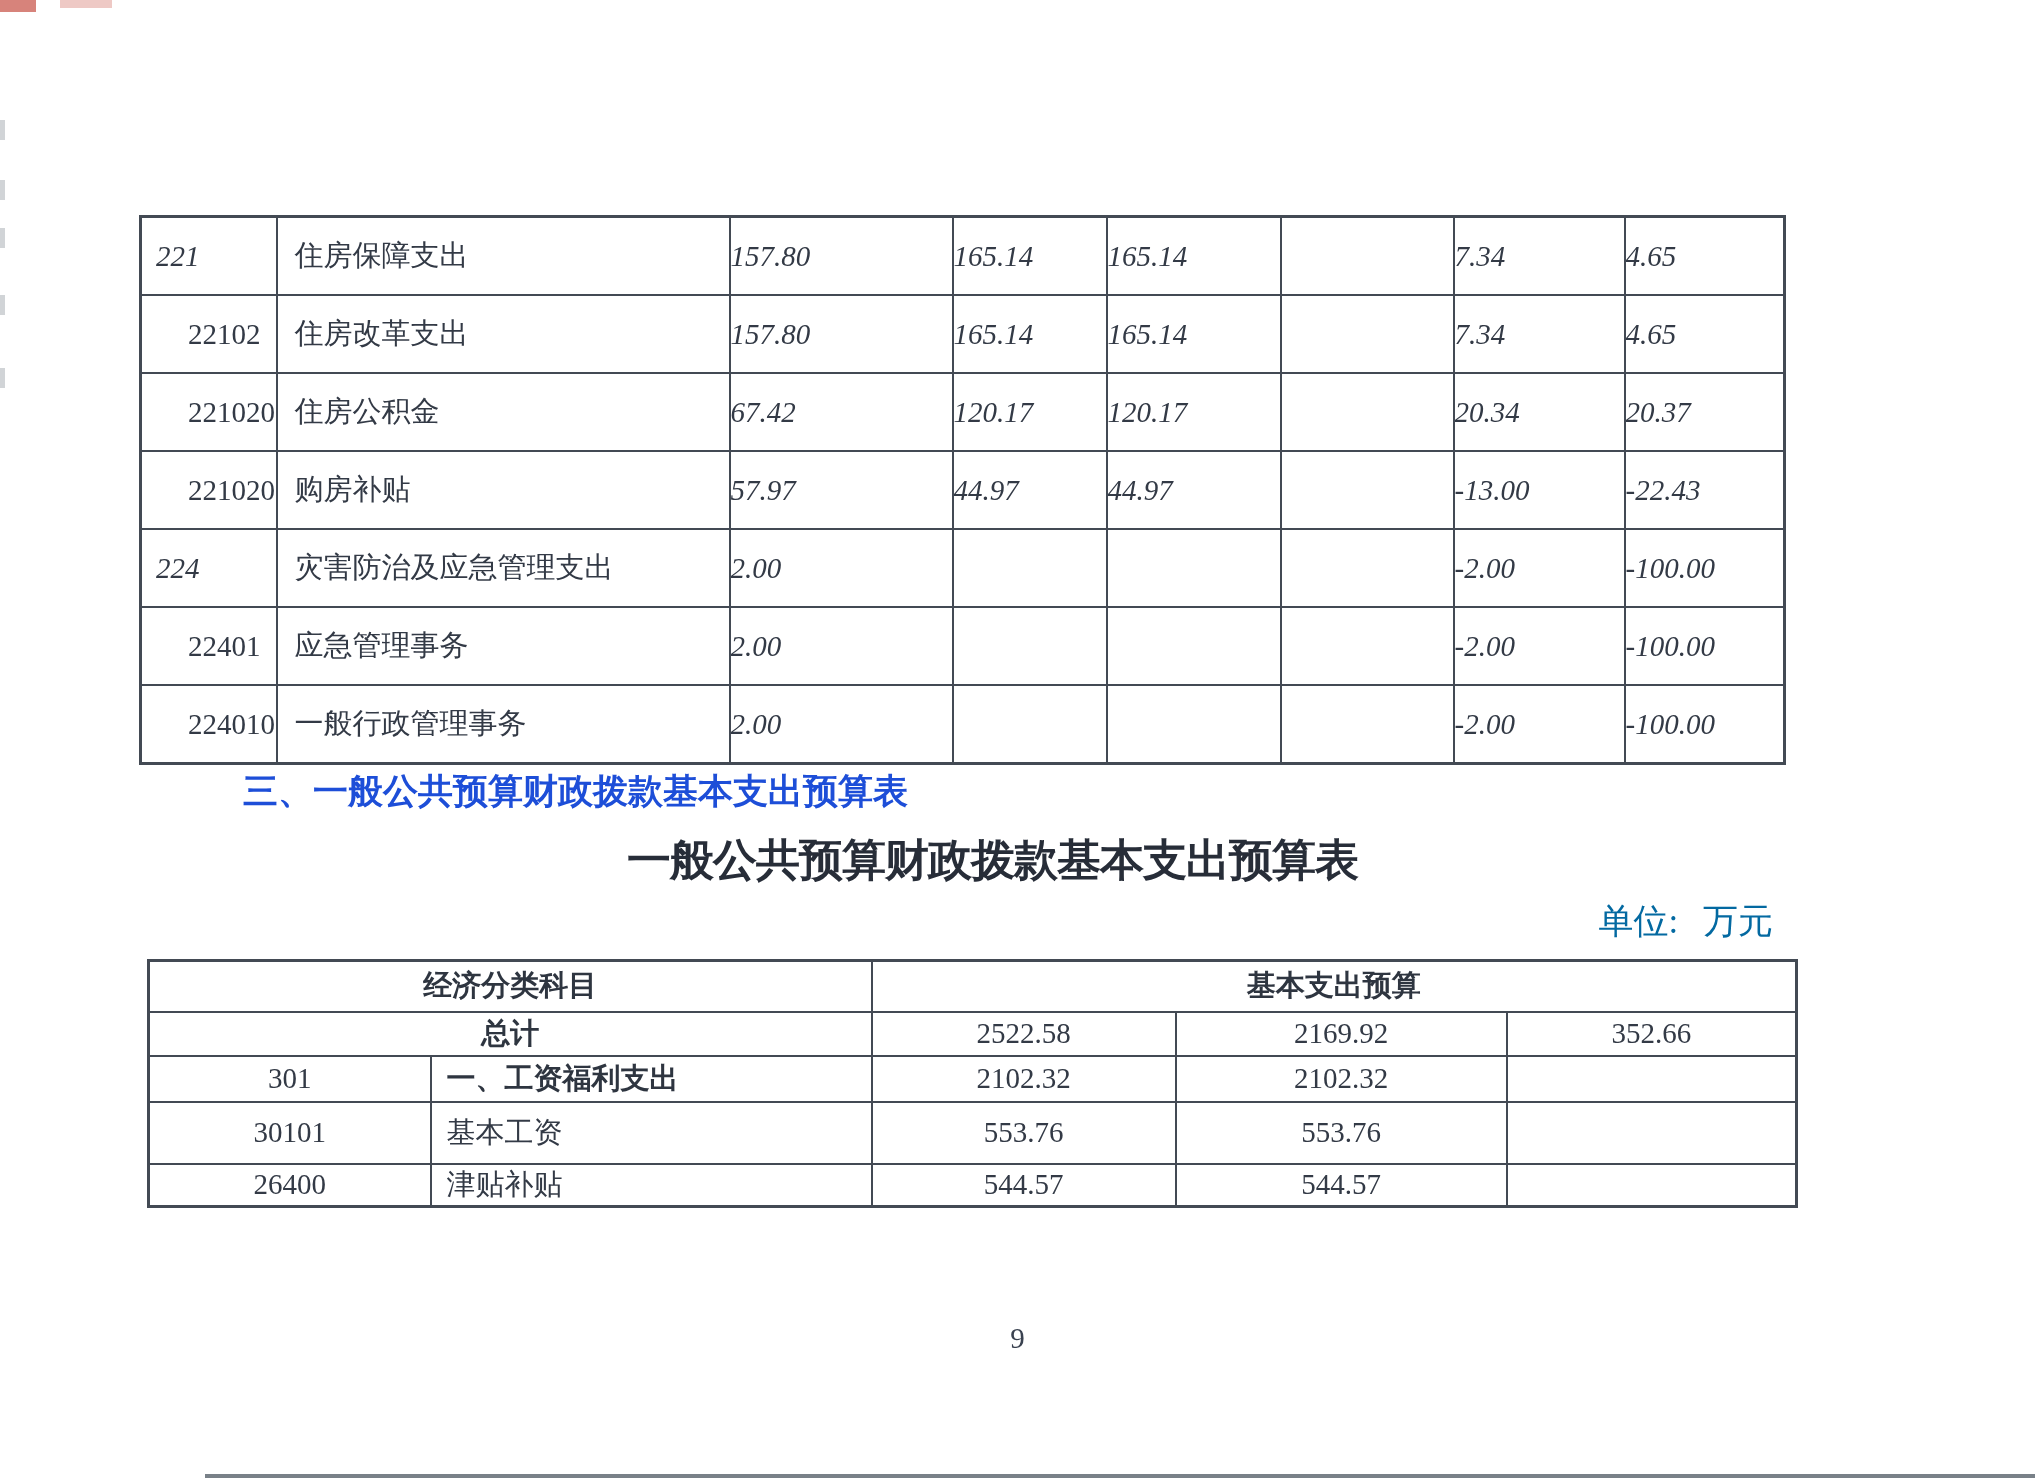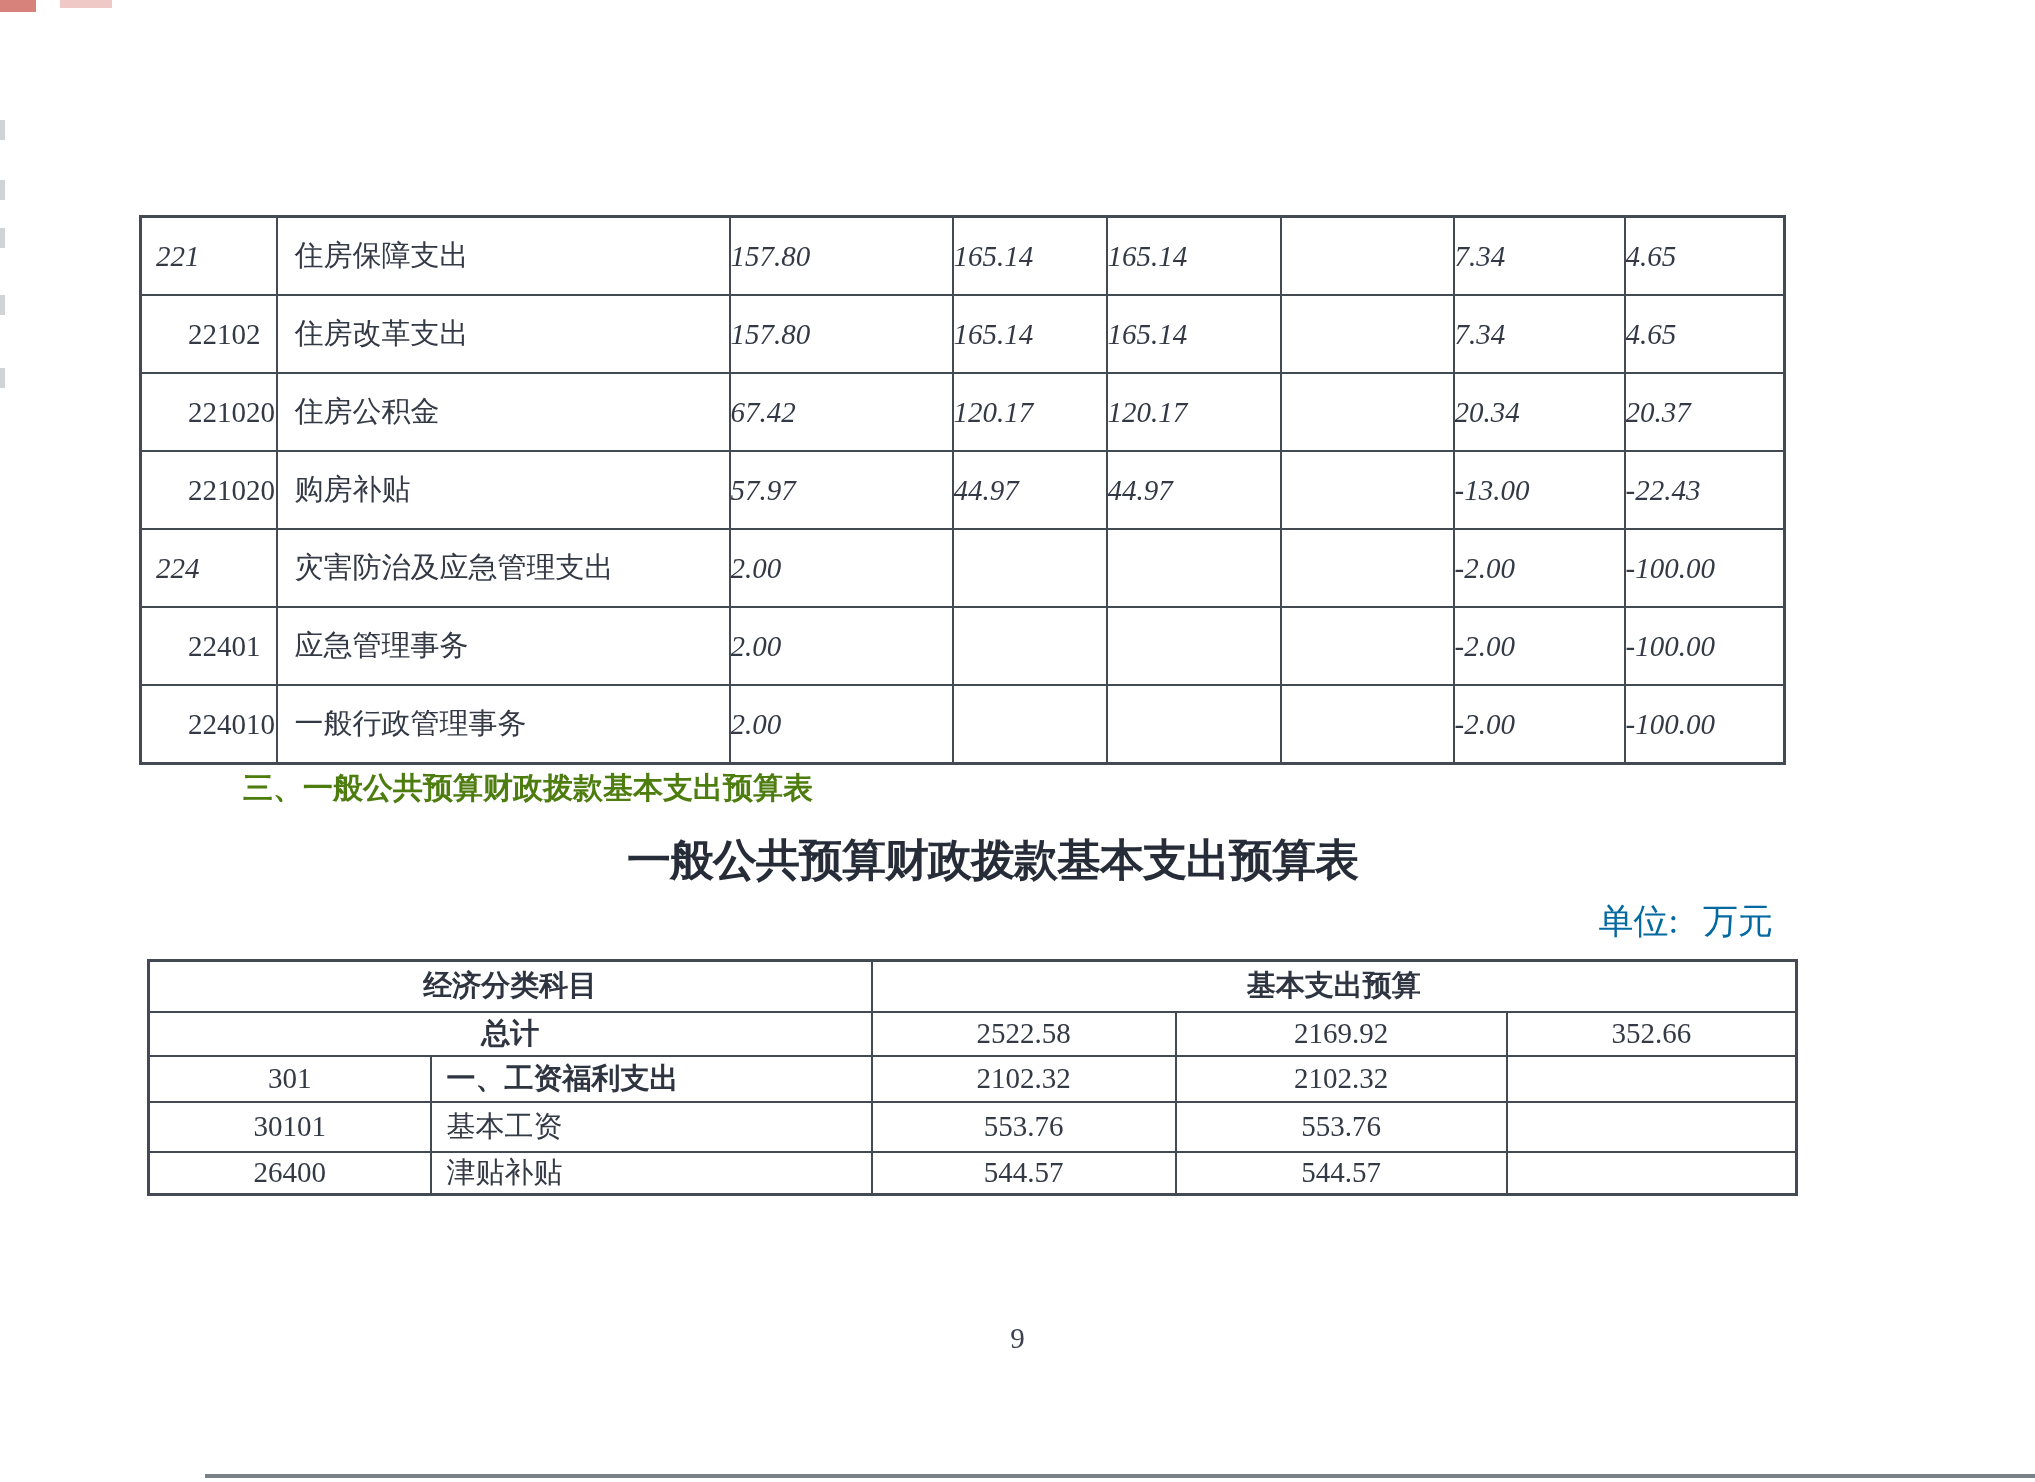--- a/index.html
+++ b/index.html
@@ -34,22 +34,22 @@
   .t1 td.lvl1{padding-left:14px;font-style:italic;}
   .t1 td.lvl2{padding-left:46px;}
   .t1 td.lvl3{padding-left:46px;}
   .t1 td.name{text-align:left;padding-left:17px;}
   .t1 td.val{font-style:italic;}
 
   
   .section-heading{
     position:absolute;left:243px;top:770px;
     font-family:Liberation Sans, sans-serif;
-    font-weight:bold;font-size:30px;line-height:1.2;
-    letter-spacing:0px;color:#4d7c0f;
+    font-weight:bold;font-size:35px;line-height:1.2;
+    letter-spacing:0px;color:#1d4ed8;
   }
   .doc-title{
     position:absolute;left:0;top:836px;width:2035px;
     text-align:center;transform:translateX(-25px);
     font-family:"Liberation Sans","DejaVu Sans",sans-serif;
     font-weight:bold;font-size:44px;line-height:1.1;
     letter-spacing:-1px;color:#272d38;
   }
   .unit-label{
     position:absolute;right:262px;top:903px;
@@ -65,21 +65,21 @@
     font-size:29px;
     vertical-align:middle;
     padding:0;
     overflow:hidden;
     white-space:nowrap;
   }
   .t2 thead tr:nth-child(1){height:51px;}
   .t2 thead tr:nth-child(2){height:52px;}
   .t2 tbody tr:nth-child(1){height:44px;}
   .t2 tbody tr:nth-child(2){height:46px;}
-  .t2 tbody tr:nth-child(3){height:50px;}
+  .t2 tbody tr:nth-child(3){height:62px;}
   .t2 tbody tr:nth-child(4){height:41px;}
   .t2 th{
     font-family:"Liberation Sans","DejaVu Sans",sans-serif;
     font-weight:bold;text-align:center;color:#2e3540;
   }
   .t2 td.code{text-align:center;}
   .t2 td.name{text-align:left;padding-left:15px;}
   .t2 td.val{text-align:center;}
   .t2 .total-label{
     text-align:center;font-weight:bold;

